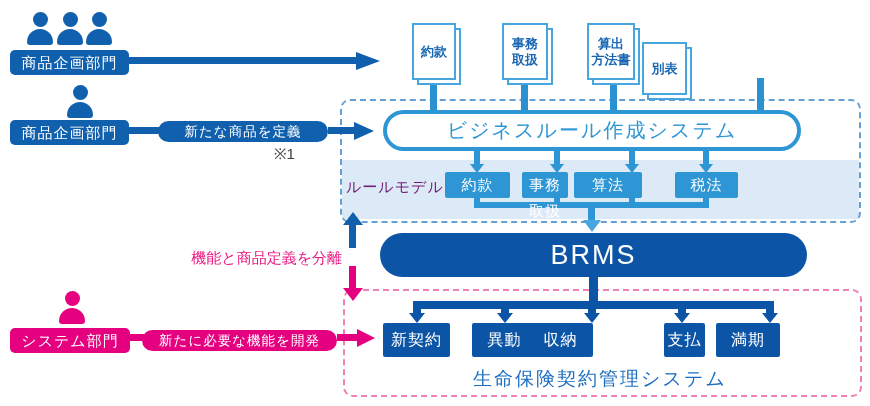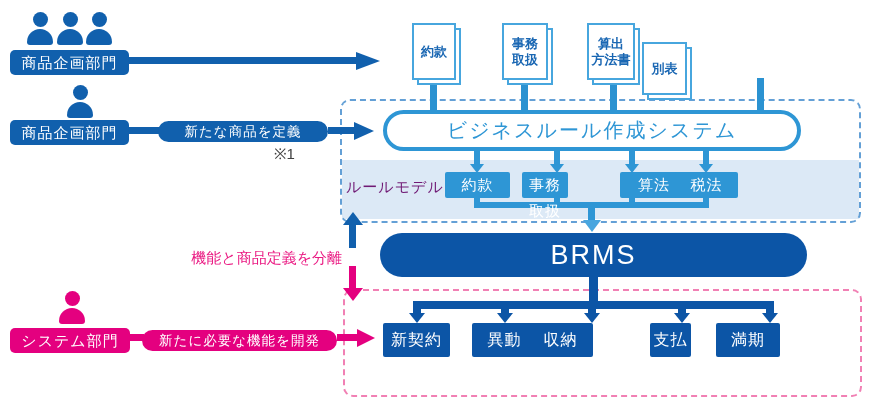--- a/index.html
+++ b/index.html
@@ -132,21 +132,21 @@
   <div class="ln" style="left:554px;top:151px;width:6px;height:14px;background:var(--mb)"></div>
   <div class="ln" style="left:629px;top:151px;width:6px;height:14px;background:var(--mb)"></div>
   <div class="ln" style="left:703px;top:151px;width:6px;height:14px;background:var(--mb)"></div>
   <div class="tri" style="left:470px;top:164px;border-left:7px solid transparent;border-right:7px solid transparent;border-top:9px solid var(--mb)"></div>
   <div class="tri" style="left:550px;top:164px;border-left:7px solid transparent;border-right:7px solid transparent;border-top:9px solid var(--mb)"></div>
   <div class="tri" style="left:625px;top:164px;border-left:7px solid transparent;border-right:7px solid transparent;border-top:9px solid var(--mb)"></div>
   <div class="tri" style="left:699px;top:164px;border-left:7px solid transparent;border-right:7px solid transparent;border-top:9px solid var(--mb)"></div>
 
   <div class="rbox" style="left:445px;width:65px">約款</div>
   <div class="rbox" style="left:522px;width:46px">事務取扱</div>
-  <div class="rbox" style="left:620px;width:68px">算法</div>
+  <div class="rbox" style="left:574px;width:68px">算法</div>
   <div class="rbox" style="left:675px;width:63px">税法</div>
 
   <div class="ln" style="left:474px;top:198px;width:6px;height:10px;background:var(--mb)"></div>
   <div class="ln" style="left:554px;top:198px;width:6px;height:10px;background:var(--mb)"></div>
   <div class="ln" style="left:629px;top:198px;width:6px;height:10px;background:var(--mb)"></div>
   <div class="ln" style="left:703px;top:198px;width:6px;height:10px;background:var(--mb)"></div>
   <div class="ln" style="left:474px;top:202px;width:235px;height:6px;background:var(--mb)"></div>
   <div class="ln" style="left:588px;top:208px;width:7px;height:13px;background:var(--mb)"></div>
   <div class="tri" style="left:583px;top:220px;border-left:9px solid transparent;border-right:9px solid transparent;border-top:12px solid var(--lb);z-index:3"></div>
 
@@ -163,23 +163,24 @@
   <div class="ln" style="left:766px;top:307px;width:8px;height:7px;background:var(--db2)"></div>
   <div class="tri" style="left:409px;top:313px;border-left:8px solid transparent;border-right:8px solid transparent;border-top:10px solid var(--db2)"></div>
   <div class="tri" style="left:497px;top:313px;border-left:8px solid transparent;border-right:8px solid transparent;border-top:10px solid var(--db2)"></div>
   <div class="tri" style="left:584px;top:313px;border-left:8px solid transparent;border-right:8px solid transparent;border-top:10px solid var(--db2)"></div>
   <div class="tri" style="left:674px;top:313px;border-left:8px solid transparent;border-right:8px solid transparent;border-top:10px solid var(--db2)"></div>
   <div class="tri" style="left:762px;top:313px;border-left:8px solid transparent;border-right:8px solid transparent;border-top:10px solid var(--db2)"></div>
 
   <div class="fbox" style="left:472px;width:65px">異動</div>
   <div class="fbox" style="left:383px;width:67px">新契約</div>
   <div class="fbox" style="left:528px;width:65px">収納</div>
-  <div class="fbox" style="left:650px;width:41px">支払</div>
+  <div class="fbox" style="left:664px;width:41px">支払</div>
   <div class="fbox" style="left:716px;width:64px">満期</div>
 
+  <div class="txt" style="left:400px;top:366px;width:400px;text-align:center;font-size:19px;color:#1e6fc0;letter-spacing:2px">生命保険契約管理システム</div>
 
   <div class="tri" style="left:343px;top:212px;border-left:10px solid transparent;border-right:10px solid transparent;border-bottom:13px solid var(--db);z-index:3"></div>
   <div class="ln" style="left:349px;top:224px;width:7px;height:24px;z-index:3"></div>
   <div class="ln" style="left:349px;top:266px;width:7px;height:23px;background:var(--pk);z-index:3"></div>
   <div class="tri" style="left:343px;top:288px;border-left:10px solid transparent;border-right:10px solid transparent;border-top:13px solid var(--pk);z-index:3"></div>
   <div class="txt" style="left:190px;top:249px;width:152px;text-align:right;font-size:15px;color:#ea1982">機能と商品定義を分離</div>
 
   <div class="person pink" style="left:59px;top:291px">
     <div class="head"></div>
       <div class="torso"></div>

